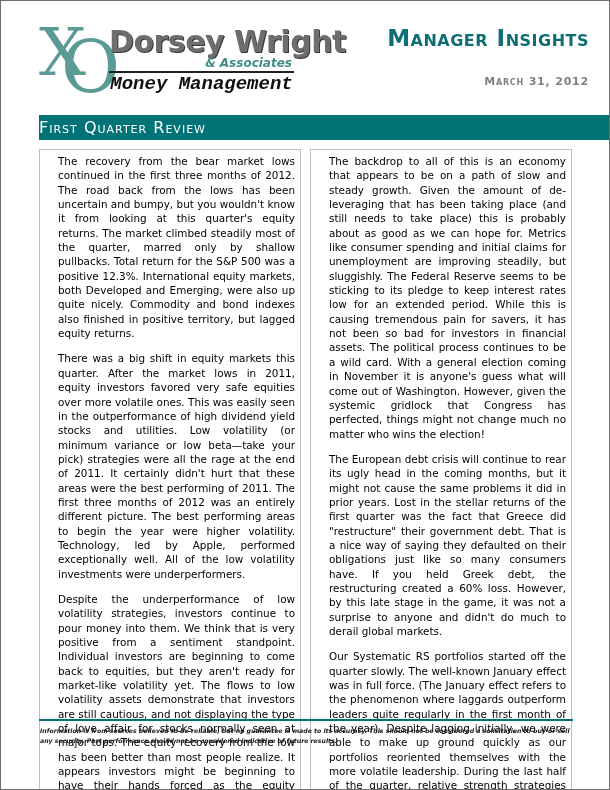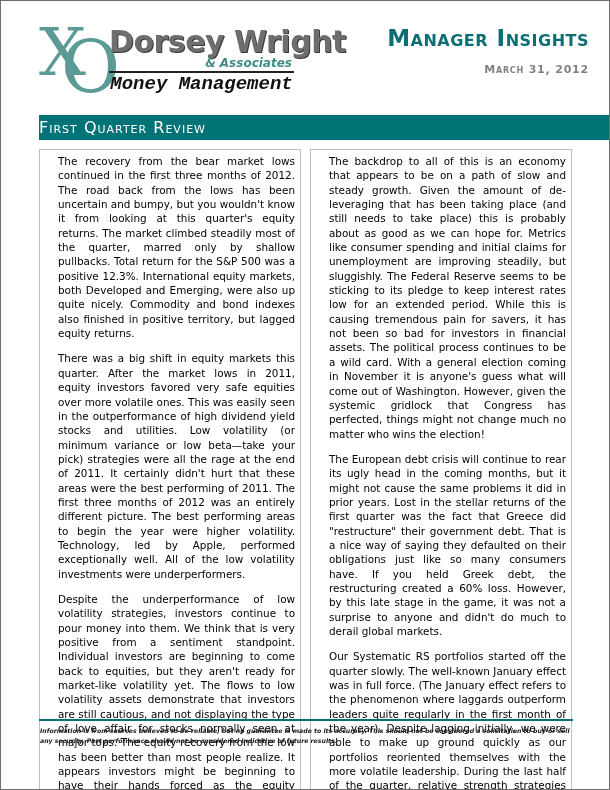--- a/index.html
+++ b/index.html
@@ -117,21 +117,21 @@
     white-space: nowrap;
   }
   .mi-date {
     font-family: "DejaVu Sans", sans-serif;
     font-weight: bold;
     font-size: 11px;
     line-height: 14px;
     color: #808080;
     font-variant: small-caps;
     letter-spacing: 0.8px;
-    margin-top: 12px;
+    margin-top: 24px;
     white-space: nowrap;
   }
 
   
   .banner {
     position: absolute;
     left: 38px;
     top: 114px;
     width: 594px;
     height: 25px;

